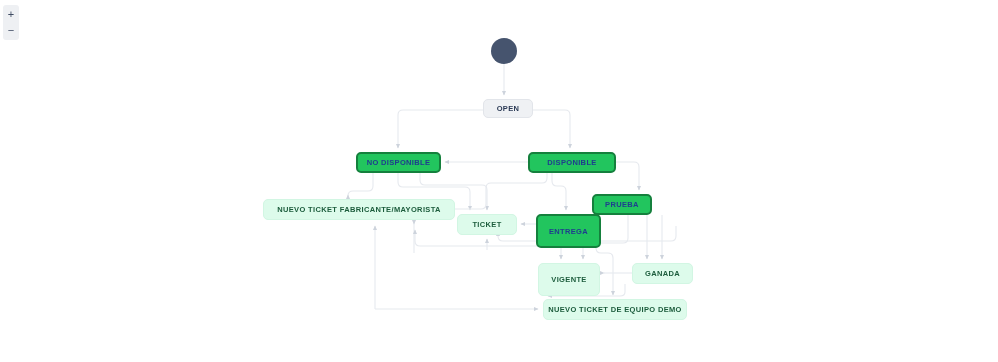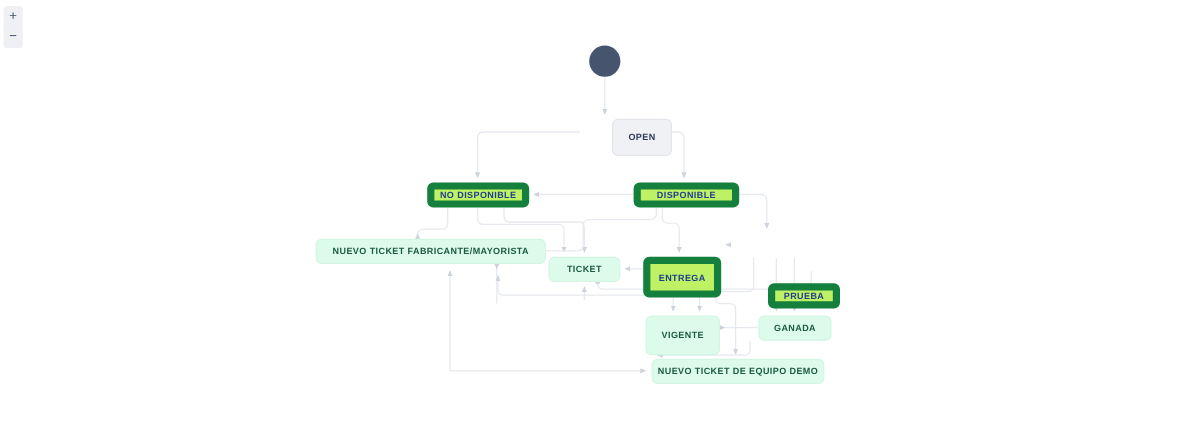--- a/index.html
+++ b/index.html
@@ -61,22 +61,22 @@
     letter-spacing: 0.35px;
     white-space: nowrap;
     z-index: 5;
   }
   .node.gray {
     background: #eff1f4;
     border: 1px solid #e2e5ea;
     color: #2b3a55;
   }
   .node.blue {
-    background: #bef264;
-    border: 6px solid #15803d;
+    background: #22c55e;
+    border: 2px solid #15803d;
     color: #1f3d8f;
   }
   .node.green {
     background: #ddfbeb;
     border: 1px solid #d2f6e3;
     color: #1c5c3c;
   }
   .start-node {
     position: absolute;
     border-radius: 50%;
@@ -122,30 +122,30 @@
     </g>
 </svg>
 
 <div id="zoom-controls">
   <button class="zoom-btn">+</button>
   <button class="zoom-btn">−</button>
 </div>
 
 <div id="node-layer">
     <div class="start-node" style="left: 491px; top: 38px; width: 26px; height: 26px;"></div>
-    <div class="node gray" style="left: 510px; top: 99px; width: 50px; height: 31px;">
+    <div class="node gray" style="left: 483px; top: 99px; width: 50px; height: 19px;">
       <span>OPEN</span>
     </div>
     <div class="node blue" style="left: 356px; top: 152px; width: 85px; height: 21px;">
       <span>NO DISPONIBLE</span>
     </div>
     <div class="node blue" style="left: 528px; top: 152px; width: 88px; height: 21px;">
       <span>DISPONIBLE</span>
     </div>
-    <div class="node blue" style="left: 640px; top: 194px; width: 60px; height: 21px; margin-top: 42px;">
+    <div class="node blue" style="left: 592px; top: 194px; width: 60px; height: 21px;">
       <span>PRUEBA</span>
     </div>
     <div class="node green" style="left: 263px; top: 199px; width: 192px; height: 21px;">
       <span>NUEVO TICKET FABRICANTE/MAYORISTA</span>
     </div>
     <div class="node green" style="left: 457px; top: 214px; width: 60px; height: 21px;">
       <span>TICKET</span>
     </div>
     <div class="node blue" style="left: 536px; top: 214px; width: 65px; height: 34px;">
       <span>ENTREGA</span>

